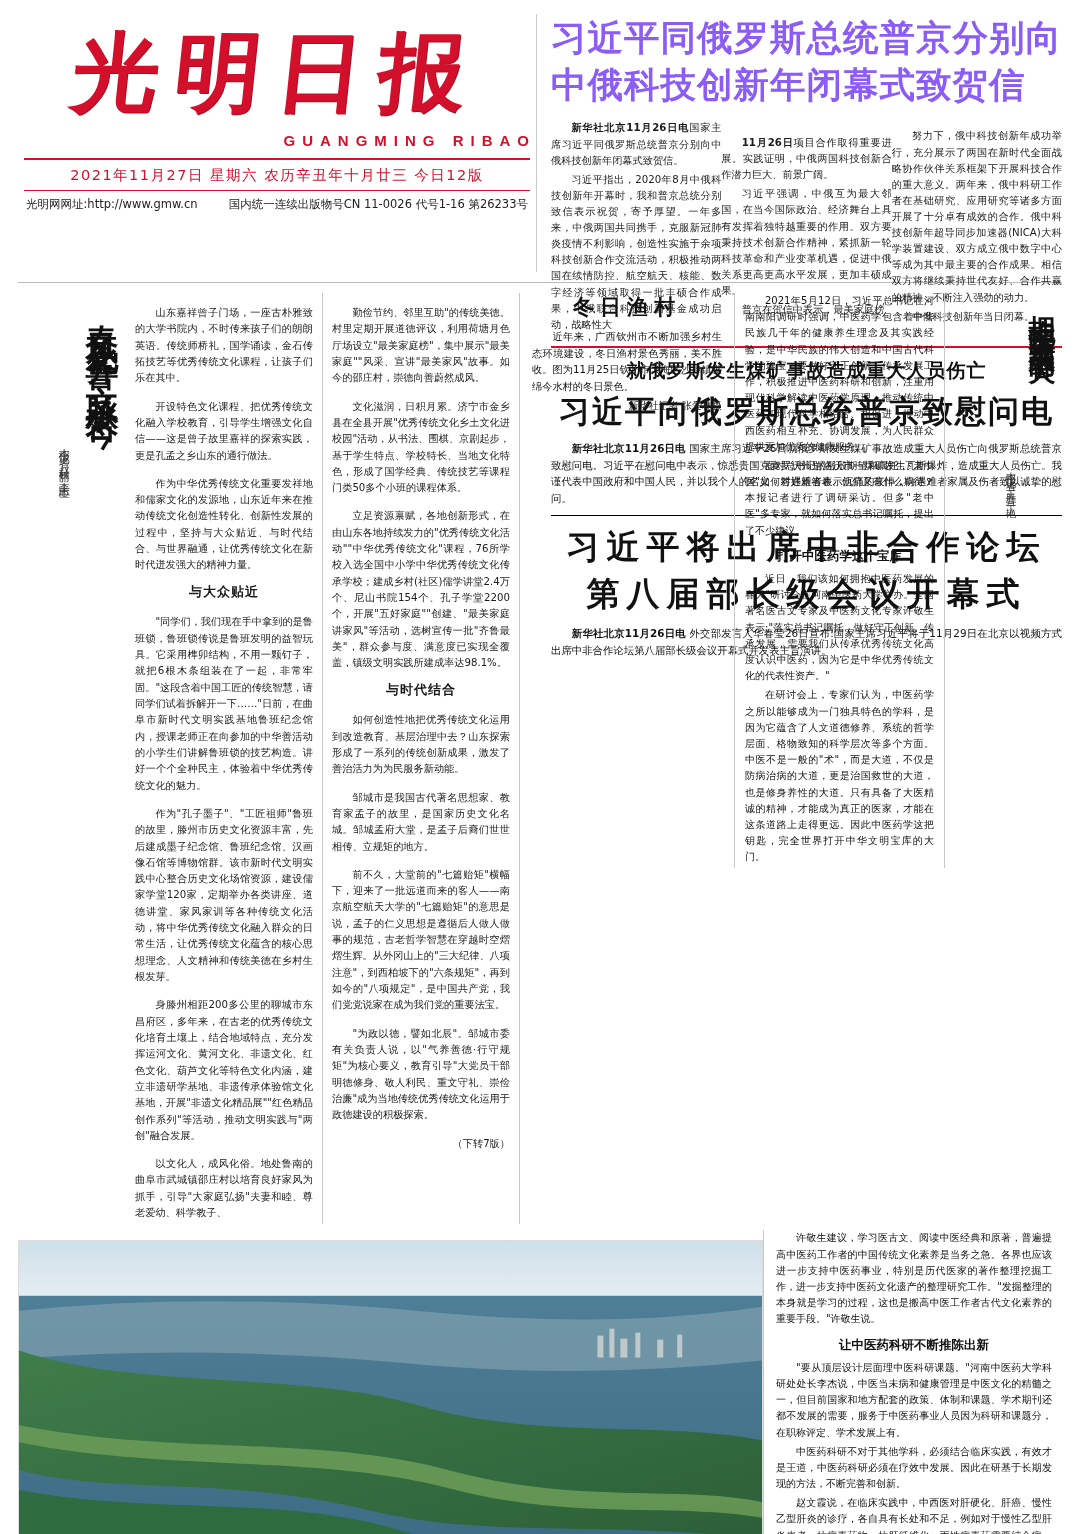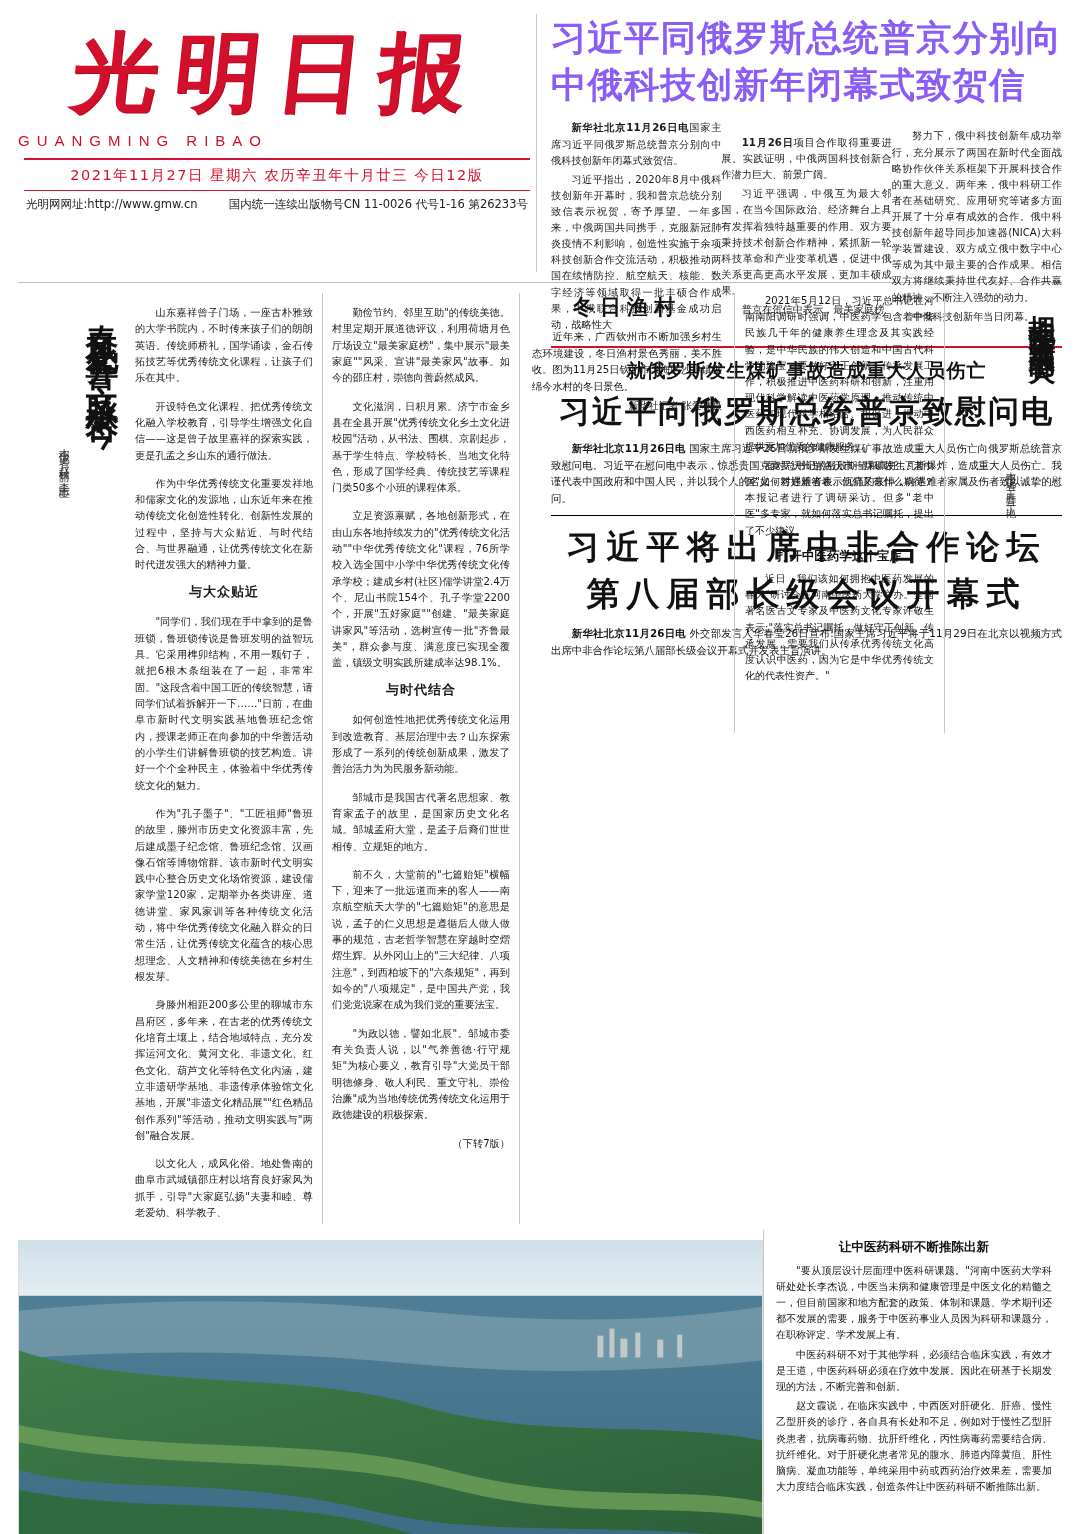--- a/index.html
+++ b/index.html
@@ -22,26 +22,27 @@
     font-weight:bold;
     font-size:86px;
     color:#d3102b;
     letter-spacing:16px;
     text-align:center;
     line-height:1.25;
     transform:skewX(-6deg);
     text-shadow:1px 1px 0 #b10c22;
   }
   .logo-pinyin {
-    text-align:left;
+    text-align:right;
     color:#d3102b;
     font-size:15px;
     letter-spacing:7px;
     margin-top:6px;
     font-family:"Liberation Sans",sans-serif;
+    font-weight:bold;
   }
   .mh-rule { height:2px; background:#d3102b; margin:9px 6px 0 6px; }
   .mh-date {
     text-align:center; color:#d3102b; font-size:14.5px;
     letter-spacing:1.5px; padding:6px 0 5px 0;
   }
   .mh-rule2 { height:1px; background:#d3102b; margin:0 6px; }
   .mh-info {
     display:flex; justify-content:space-between;
     font-size:11.5px; color:#222; padding:6px 8px 0 8px;
@@ -261,20 +262,21 @@
         <div style="flex:1;padding-right:12px">
           <div class="fishing-title">冬日渔村</div>
           <div class="fishing-body">近年来，广西钦州市不断加强乡村生态环境建设，冬日渔村景色秀丽，美不胜收。图为11月25日钦州市犬海区沙埠镇纵绵今水村的冬日景色。</div>
           <div class="credit">新华社记者 张爱林摄</div>
         </div>
         <div class="feat-text" style="border-left:1px solid #c7c7c7;padding-left:10px">
           <p>2021年5月12日，习近平总书记在河南南阳调研时强调，中医药学包含着中华民族几千年的健康养生理念及其实践经验，是中华民族的伟大创造和中国古代科学的瑰宝，要做好守正创新、传承发展工作，积极推进中医药科研和创新，注重用现代科学解读中医药学原理，推动传统中医药和现代科学相结合、相促进，推动中西医药相互补充、协调发展，为人民群众提供更加优质的健康服务。</p>
           <p>面对总书记的殷殷期望和嘱托，"老中医"如何答好新答卷、他们又有什么期待？本报记者进行了调研采访。但多"老中医"多专家，就如何落实总书记嘱托，提出了不少建议。</p>
           <div class="feat-h">打开中医药学这个宝库</div>
           <p>近日，我们该如何拥抱中医药发展的春天"研讨会在河南中医药大学举办。全国著名医古文专家及中医药文化专家许敬生表示:"落实总书记嘱托，做好守正创新、传承发展，需要我们从传承优秀传统文化高度认识中医药，因为它是中华优秀传统文化的代表性资产。"</p>
+          <p>在研讨会上，专家们认为，中医药学之所以能够成为一门独具特色的学科，是因为它蕴含了人文道德修养、系统的哲学层面、格物致知的科学层次等多个方面。中医不是一般的"术"，而是大道，不仅是防病治病的大道，更是治国救世的大道，也是修身养性的大道。只有具备了大医精诚的精神，才能成为真正的医家，才能在这条道路上走得更远。因此中医药学这把钥匙，完全世界打开中华文明宝库的大门。</p>
         </div>
         <div class="feat-v">
           <div class="feat-vtitle">拥抱中医药发展的春天</div>
           <div class="feat-vbyline">本报记者 王胜昔 丁艳</div>
         </div>
       </div>
     </div>
   </div>
 
   <div style="display:flex;margin-top:6px">
@@ -344,20 +346,21 @@
               <rect x="618" y="92" width="5" height="25"></rect>
             <rect x="640" y="99" width="6" height="18"></rect>
               <rect x="660" y="94" width="5" height="23"></rect>
           </g>
         </svg>
       </div>
 
     </div>
 
     <div style="flex:1;padding-left:12px;border-left:1px solid #c7c7c7" class="feat-text">
+      <p>许敬生建议，学习医古文、阅读中医经典和原著，普遍提高中医药工作者的中国传统文化素养是当务之急。各界也应该进一步支持中医药事业，特别是历代医家的著作整理挖掘工作，进一步支持中医药文化遗产的整理研究工作。"发掘整理的本身就是学习的过程，这也是搬高中医工作者古代文化素养的重要手段。"许敬生说。</p>
       <div class="feat-h">让中医药科研不断推陈出新</div>
       <p>"要从顶层设计层面理中医科研课题。"河南中医药大学科研处处长李杰说，中医当未病和健康管理是中医文化的精髓之一，但目前国家和地方配套的政策、体制和课题、学术期刊还都不发展的需要，服务于中医药事业人员因为科研和课题分，在职称评定、学术发展上有。</p>
       <p>中医药科研不对于其他学科，必须结合临床实践，有效才是王道，中医药科研必须在疗效中发展。因此在研基于长期发现的方法，不断完善和创新。</p>
       <p>赵文霞说，在临床实践中，中西医对肝硬化、肝癌、慢性乙型肝炎的诊疗，各自具有长处和不足，例如对于慢性乙型肝炎患者，抗病毒药物、抗肝纤维化，丙性病毒药需要结合病、抗纤维化。对于肝硬化患者常见的腹水、肺道内障黄疸、肝性脑病、凝血功能等，单纯采用中药或西药治疗效果差，需要加大力度结合临床实践，创造条件让中医药科研不断推陈出新。</p>
     </div>
   </div>
 
 </div>
 
 </body></html>

